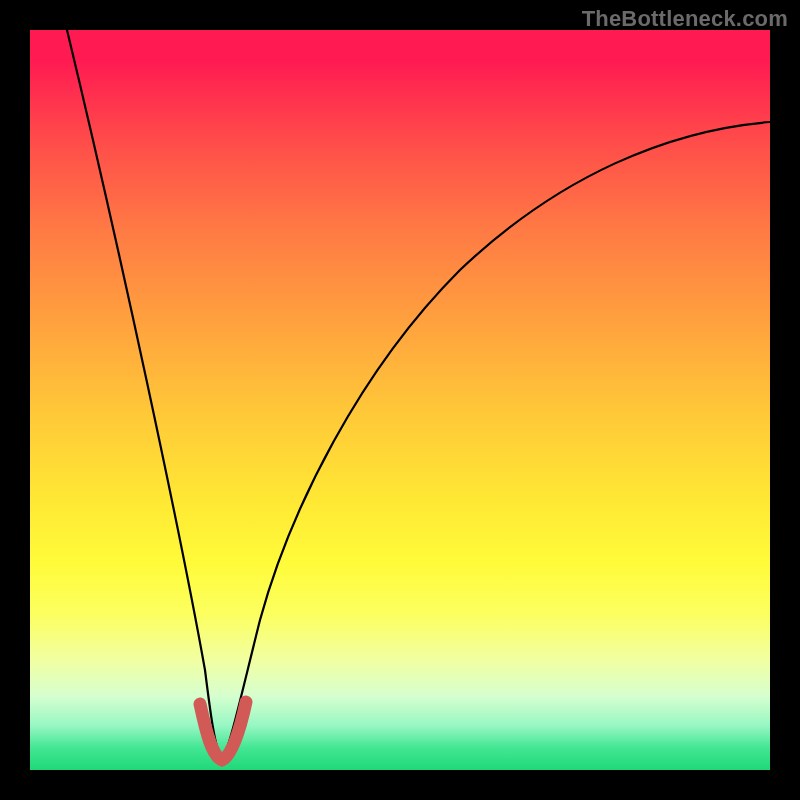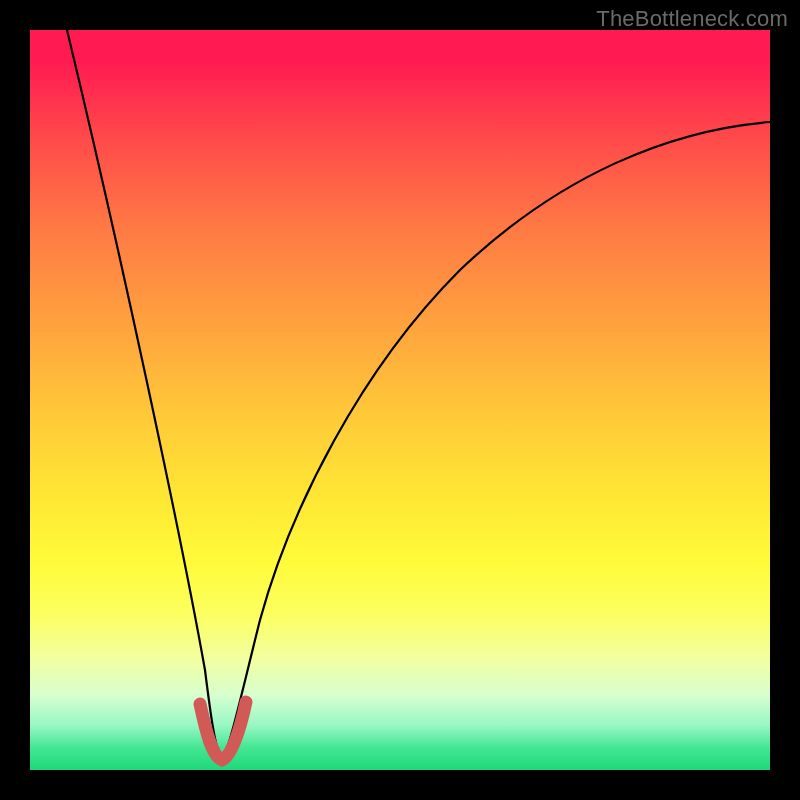--- a/index.html
+++ b/index.html
@@ -33,21 +33,21 @@
       #43e693 97%,
       #1fd879 100%
     );
   }
   .watermark {
     position: absolute;
     top: 6px;
     right: 12px;
     color: #6a6a6a;
     font-size: 22px;
-    font-weight: 400;
+    font-weight: 700;
     letter-spacing: 0.2px;
     user-select: none;
   }
   svg.curve {
     position: absolute;
     left: 0;
     top: 0;
     width: 740px;
     height: 740px;
   }

